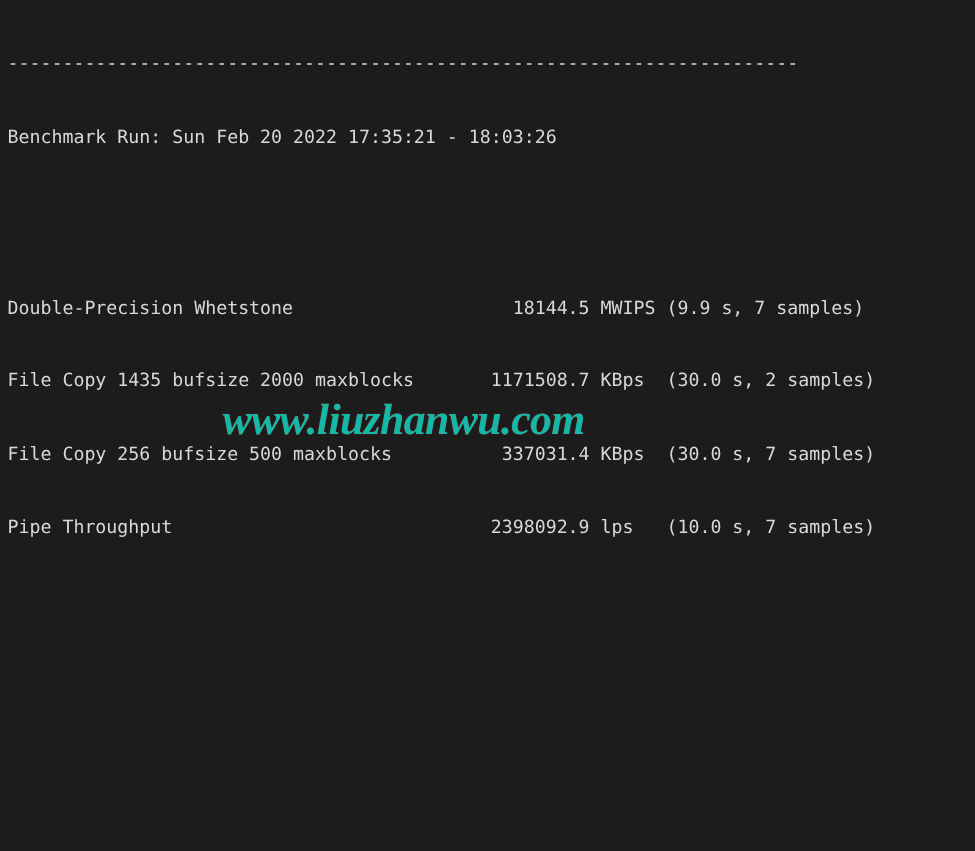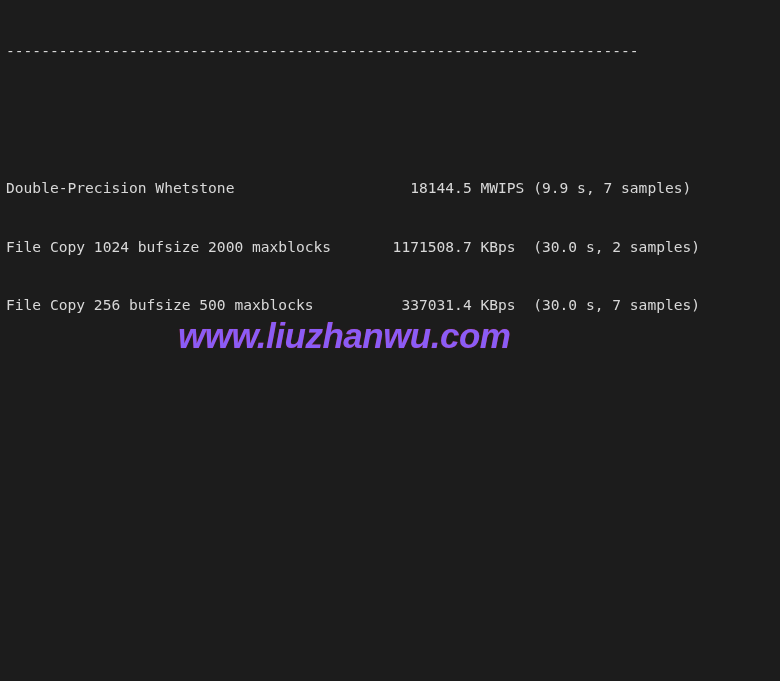--- a/index.html
+++ b/index.html
@@ -30,41 +30,43 @@
   .line {
     white-space: pre;
     height: 19.55px;
     font-family: "DejaVu Sans Mono", "Liberation Mono", monospace;
   }
   .blank { color: transparent; }
   #watermark {
     position: absolute;
     left: 178px;
     top: 316px;
-    font-family: Liberation Sans, sans-serif;
+    font-family: Liberation Serif, serif;
     font-style: italic;
     font-weight: 700;
     font-size: 35px;
-    color: #8b5cf6;
+    color: #14b8a6;
     letter-spacing: -0.5px;
     white-space: nowrap;
     pointer-events: none;
     text-shadow: 0 0 1px rgba(232,22,12,0.65);
   }
 </style>
 </head>
 <body>
 
 <div id="terminal">
   <div class="line">------------------------------------------------------------------------</div>
+  <div class="line">Benchmark Run: Sun Feb 20 2022 17:35:21 - 18:03:26</div>
   <div class="line blank"></div>
 
   <div class="line">Double-Precision Whetstone                    18144.5 MWIPS (9.9 s, 7 samples)</div>
-  <div class="line">File Copy 1024 bufsize 2000 maxblocks       1171508.7 KBps  (30.0 s, 2 samples)</div>
+  <div class="line">File Copy 1435 bufsize 2000 maxblocks       1171508.7 KBps  (30.0 s, 2 samples)</div>
   <div class="line">File Copy 256 bufsize 500 maxblocks          337031.4 KBps  (30.0 s, 7 samples)</div>
+  <div class="line">Pipe Throughput                             2398092.9 lps   (10.0 s, 7 samples)</div>
   
   
   
   
   
 
   
 
   
   

